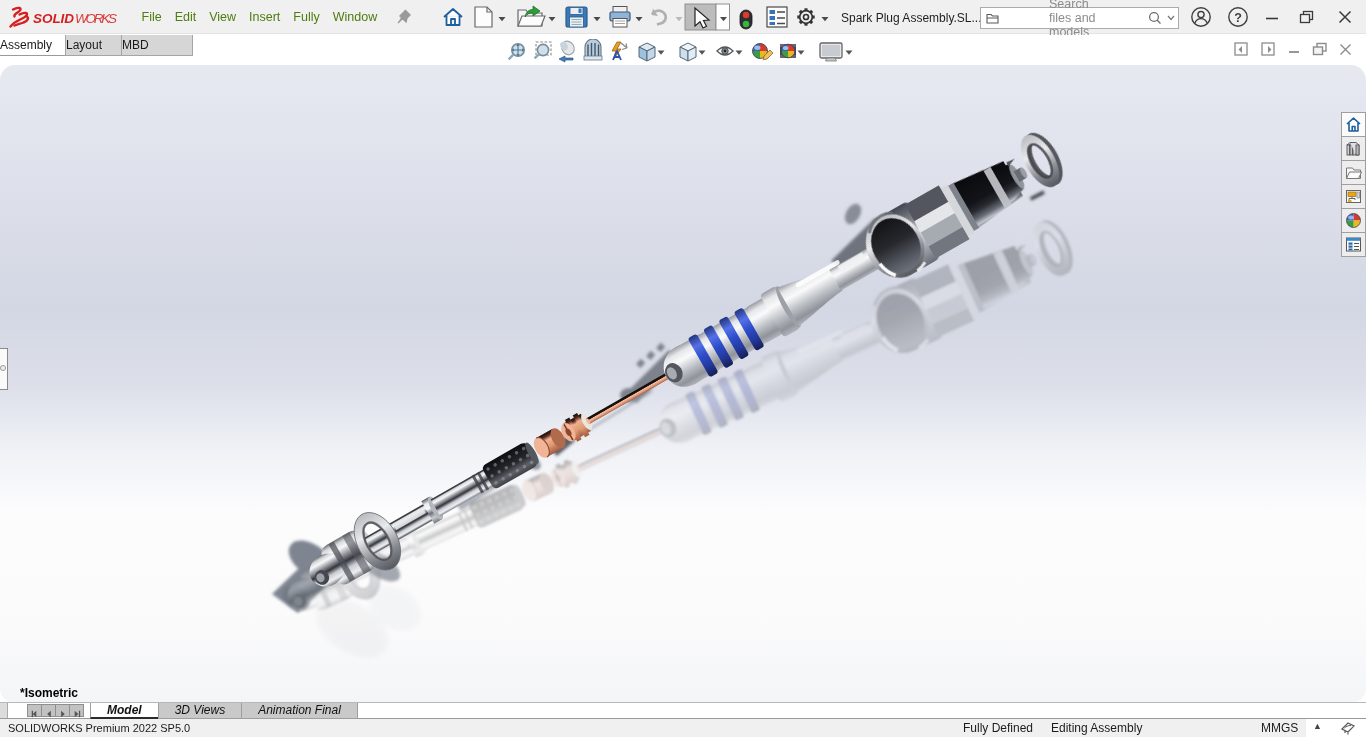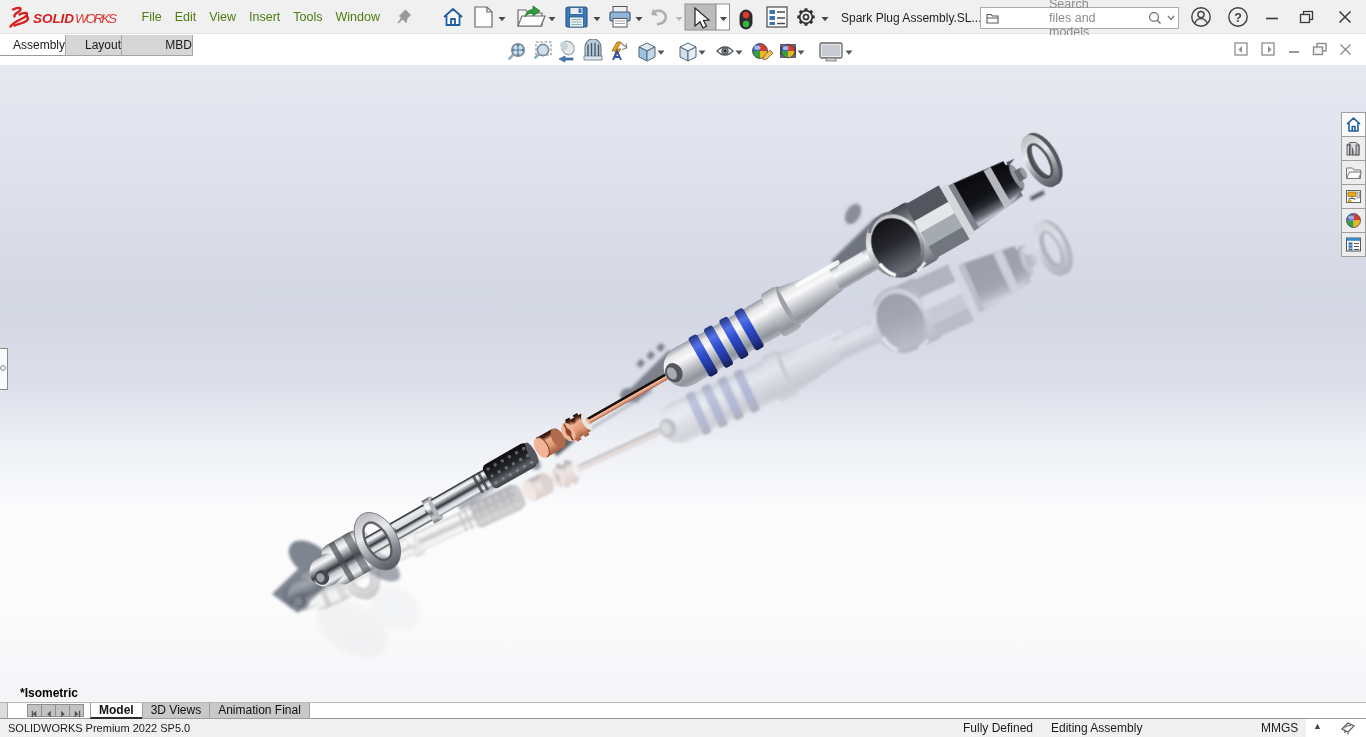--- a/index.html
+++ b/index.html
@@ -11,40 +11,40 @@
 #titlebar { position:absolute; left:0; top:0; width:1366px; height:34px; background:#f0f0f1; border-bottom:1px solid #e3e3e4; }
 #menus { position:absolute; left:135px; top:0; height:34px; display:flex; align-items:center; font-size:12.5px; color:#4d7c0f; letter-spacing:0; }
 #menus span { padding:0 6.5px; }
 #doctitle { position:absolute; left:841px; top:11px; font-size:12px; color:#1f1f1f; white-space:nowrap; }
 #searchbox { position:absolute; left:980px; top:7px; width:199px; height:22px; background:#fff; border:1px solid #ababab; display:flex; align-items:center;gap:42px; }
 #searchbox .ph { color:#8c8c8c; font-size:12.5px; margin-left:5px; flex:1; }
 
 
 #row2 { position:absolute; left:0; top:35px; width:1366px; height:30px; background:#ffffff; }
 #cmdtabs { position:absolute; left:0; top:0; height:21px; display:flex; font-size:12px; color:#1a1a1a; }
-#cmdtabs div { height:21px; line-height:20px; text-align:right; background:#d6d6d6; border:1px solid #a5a5a5; border-top:none; margin-left:-1px; }
+#cmdtabs div { height:21px; line-height:20px; text-align:left; background:#d6d6d6; border:1px solid #a5a5a5; border-top:none; margin-left:-1px; }
 #cmdtabs div.active { background:#fff; border-color:#9a9a9a; }
 
 
 #viewport { position:absolute; left:0; top:65px; width:1366px; height:638px;
-  background:linear-gradient(180deg,#e7e9f1 0%,#dfe2ec 16%,#d3d7e3 38%,#dcdfe9 50%,#eff1f6 60%,#fcfcfd 70%,#fbfbfc 86%,#f4f5f7 100%); }
+  background:linear-gradient(180deg,#e7e9f1 0%,#dfe2ec 16%,#d3d7e3 38%,#dcdfe9 50%,#eff1f6 60%,#fcfcfd 70%,#fbfbfc 86%,#f4f5f7 100%);border-radius:15px; }
 #scene { position:absolute; left:0; top:0; }
 #lefttab { position:absolute; left:0; top:283px; width:8px; height:42px; background:#fafafa; border:1px solid #8a8a8a; border-left:none; }
 #lefttab .dot { position:absolute; left:0px; top:16px; width:6px; height:6px; border-radius:50%; border:1px solid #9a9a9a; background:#f0f0f0; }
 #isolabel { position:absolute; left:20px; top:621px; font-size:12px; font-weight:bold; color:#000; }
 #taskpane { position:absolute; left:1341px; top:48px; width:25px; }
 #taskpane .tpi { width:25px; height:25px; background:#ededee; border:1px solid #9f9fa0; margin-top:-1px; display:flex; align-items:center; justify-content:center; }
 #taskpane .tpi.first { background:#fbfbfb; }
 
 
 #bottombar { position:absolute; left:0; top:702px; width:1366px; height:17px; background:#ffffff; border-top:1px solid #b8b8b8; border-bottom:1px solid #9a9a9a; }
 #navbtns { position:absolute; left:28px; top:1px; display:flex; }
 #navbtns div { width:15px; height:13px; background:#c2c2c2; border:1px solid #8f8f8f; margin-left:-1px; position:relative; }
 .btabs { position:absolute; left:91px; top:0; height:16px; display:flex; font-size:12px; }
-.btabs div { height:16px; line-height:15px; padding:0 8px; background:#c9c9c9; border:1px solid #9f9f9f; border-top:none; margin-left:-1px; color:#111; }
+.btabs div { height:16px; line-height:15px; padding:0 16px; background:#c9c9c9; border:1px solid #9f9f9f; border-top:none; margin-left:-1px; color:#111;font-style:italic; }
 .btabs div.active { background:#fff; font-weight:bold; border-bottom:2px solid #2b2b2b; }
 
 
 #statusbar { position:absolute; left:0; top:719px; width:1306px; height:18px; background:#f0f0f0; font-size:12px; color:#1c1c1c; }
 #statusbar span { position:absolute; top:2px; }
 </style>
 </head>
 <body>
 
 <div id="titlebar">
@@ -55,21 +55,21 @@
       <path d="M21 13 C24.5 14.5, 23 18, 18.5 19.5 C14.5 21, 11 21.5, 9.5 22.5" stroke-width="2.4"></path>
     </g>
     <text x="28" y="20" font-size="13.5" font-weight="bold" font-style="italic" fill="#d6201f" textLength="41">SOLID</text>
     <text x="70" y="20" font-size="13.5" font-style="italic" fill="#d8403c" textLength="42">WORKS</text>
   </svg>
   <div id="menus">
       <span>File</span>
       <span>Edit</span>
       <span>View</span>
       <span>Insert</span>
-      <span>Tools</span>
+      <span>Fully</span>
       <span>Window</span>
     </div>
 
   <svg class="abs" style="left:395px;top:8px" width="20" height="18" viewBox="0 0 20 18">
     <path d="M10 2 L15 7 L12 10 L11 14 L7.5 10.5 L3 15 M7.5 10.5 L5 8 L9 4 Z" fill="#9a9a9a" stroke="#9a9a9a" stroke-width="1.4"></path>
   </svg>
   <div id="toolbar1">
       <svg class="abs" style="left:437px;top:2px" width="400" height="30" viewBox="0 0 400 30">
         <path d="M7 15 L16 7 L25 15 M9.5 13.5 V23 H22.5 V13.5 M14 23 V17 H18 V23" fill="#fff" stroke="#1e5f9e" stroke-width="1.8" stroke-linejoin="round"></path>
         <path d="M38 5 H50 L55 10 V25 H38 Z" fill="#fdfdfd" stroke="#6a6a6a" stroke-width="1.2"></path>

